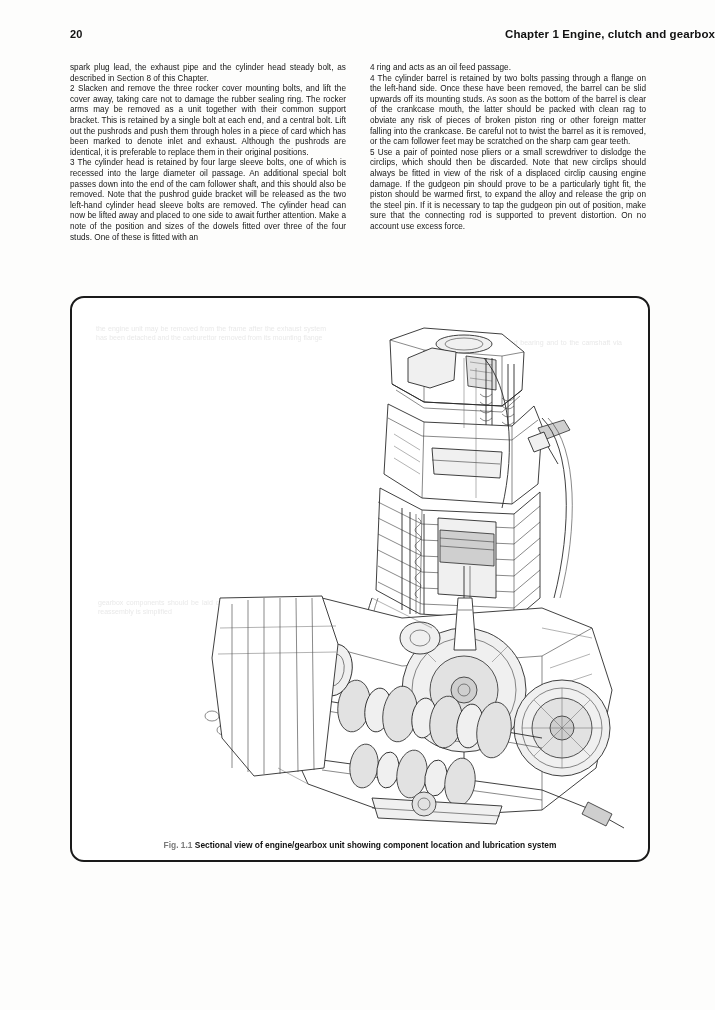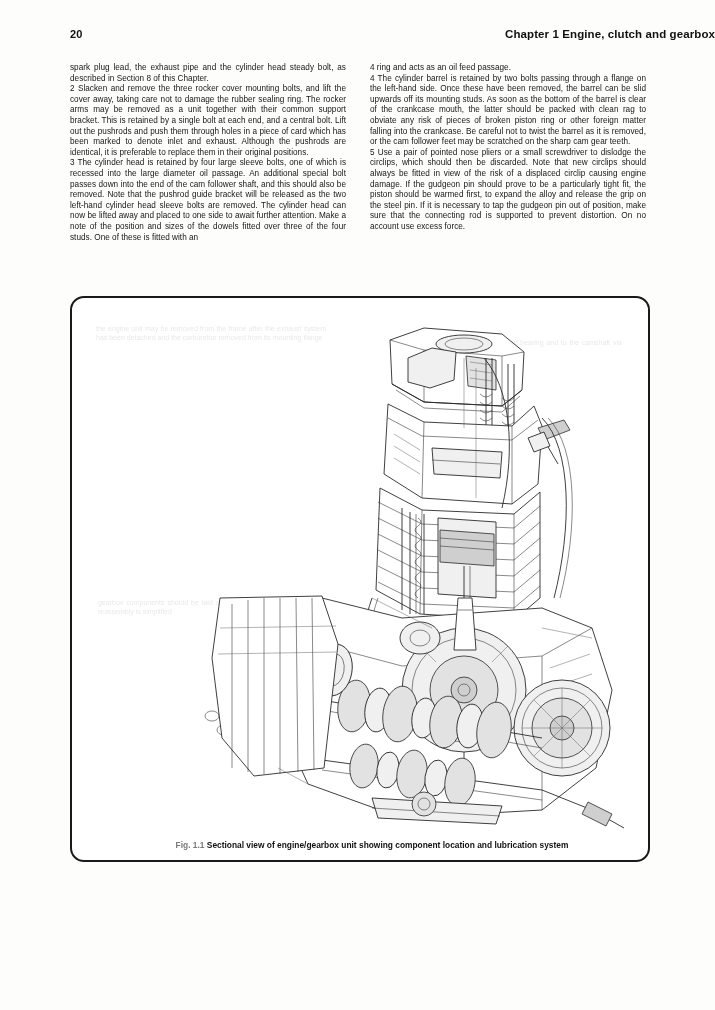--- a/index.html
+++ b/index.html
@@ -88,21 +88,20 @@
   }
   .caption {
     position: absolute;
     left: 0;
     bottom: 10px;
     width: 100%;
     text-align: center;
     font-size: 8.4px;
     font-weight: bold;
     color: #111;
-    padding-left: 12px;
   }
   .caption .fignum {
     color: #7a7a7a;
     font-weight: bold;
   }
   svg.art {
     position: absolute;
     left: 0;
     top: 0;
     width: 576px;

